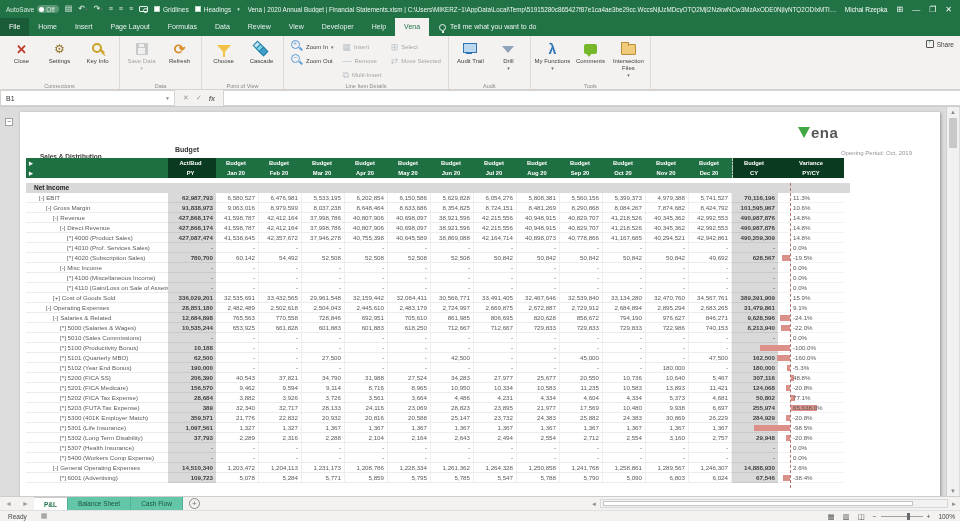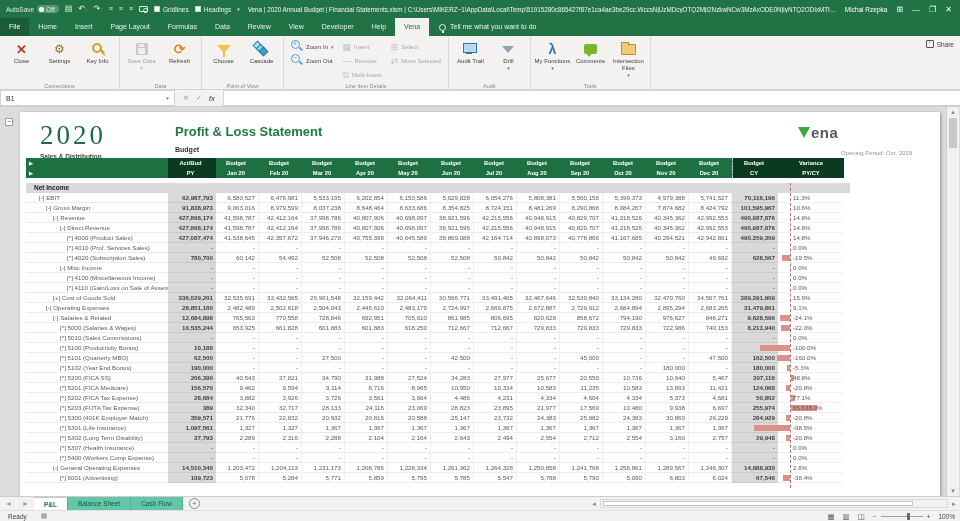--- a/index.html
+++ b/index.html
@@ -363,24 +363,22 @@
       <span>✓</span>
       <span class="fx">fx</span>
     </div>
     <div class="finput"></div>
   </div>
 
   <div class="canvas">
     <div class="outline-minus">−</div>
 
     <div class="page">
-      <div class="p-year">2020</div>
       <div class="p-org">Sales &amp; Distribution</div>
       <div class="p-dept">All Departments</div>
-      <div class="p-title">Profit &amp; Loss Statement</div>
       <div class="p-sub">Budget</div>
       <div class="p-logo">
         <span class="vmark"></span>
         <span class="vtext">ena</span>
       </div>
       <div class="p-period">Opening Period: Oct, 2019</div>
 
       <div class="tbl" id="tbl">
           <div class="trow hrow">
             <div class="c-arrowlbl">

